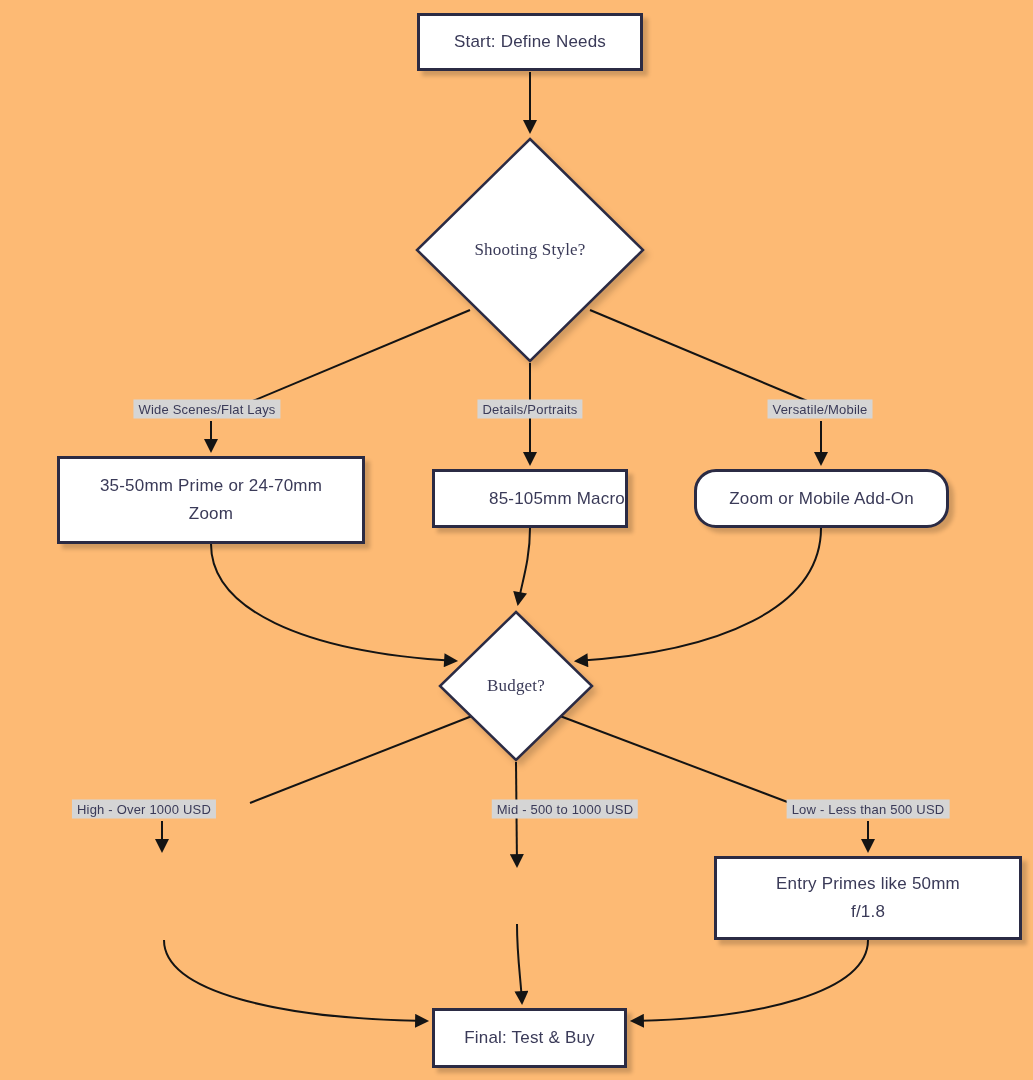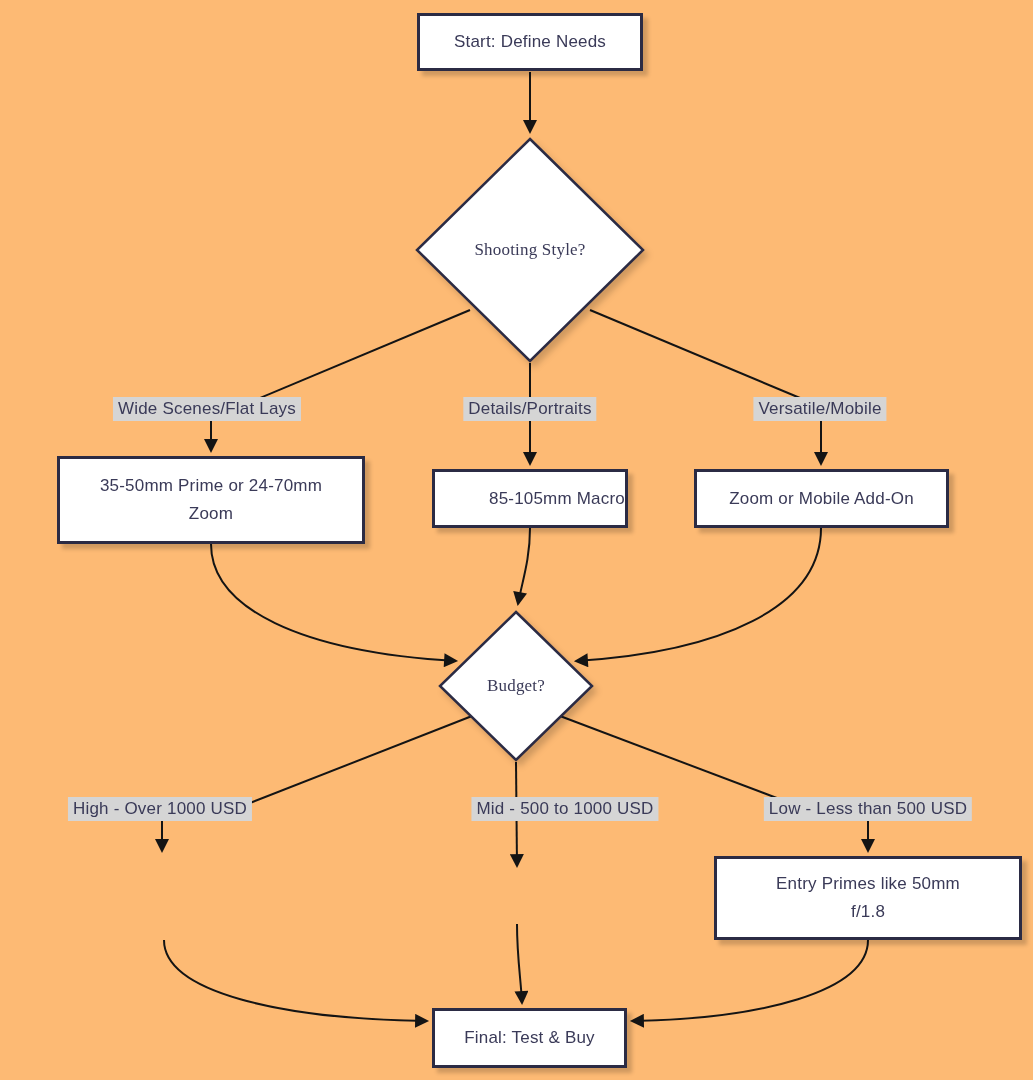--- a/index.html
+++ b/index.html
@@ -35,21 +35,21 @@
   .node-txt{display:inline-block;}
   .w250{max-width:250px;}
   .w215{max-width:215px;}
 
   .edge-label{
     position:absolute;
     z-index:3;
     transform:translate(-50%,-50%);
     background:#d5d5d5;
     color:#3a3a58;
-    font-size:17px;letter-spacing:.2px;
+    font-size:13px;letter-spacing:.2px;
     padding:2px 5px;
     white-space:nowrap;
   }
 </style>
 </head>
 <body>
 
 <div class="canvas">
 
   <svg class="edges" width="1033" height="1080" viewBox="0 0 1033 1080">
@@ -98,21 +98,21 @@
   </div>
 
   <div class="node rectnode" style="left:57px;top:456px;width:308px;height:88px;">
     <span class="node-txt w250">35-50mm Prime or 24-70mm Zoom</span>
   </div>
 
   <div class="node rectnode" style="left:432px;top:469px;width:196px;height:59px;justify-content:flex-end;">
     <span class="node-txt">85-105mm Macro</span>
   </div>
 
-  <div class="node rectnode" style="left:694px;top:469px;width:255px;height:59px;">
+  <div class="node rectnode" style="left:694px;top:469px;width:255px;height:59px;border-radius:22px;">
     <span class="node-txt">Zoom or Mobile Add-On</span>
   </div>
 
   <div class="node diamondnode" style="left:438px;top:610px;width:156px;height:152px;">
     <svg width="156" height="152" viewBox="0 0 156 152">
       <polygon points="78,2 154,76 78,150 2,76" fill="#ffffff" stroke="#2b2b44" stroke-width="2.5"></polygon>
     </svg>
     <span class="node-txt">Budget?</span>
   </div>
 
@@ -125,19 +125,19 @@
   <div class="node rectnode" style="left:432px;top:1008px;width:195px;height:60px;">
     <span class="node-txt">Final: Test &amp; Buy</span>
   </div>
 
   <div class="edge-label" style="left:207px;top:409px;">Wide Scenes/Flat Lays</div>
 
   <div class="edge-label" style="left:530px;top:409px;">Details/Portraits</div>
 
   <div class="edge-label" style="left:820px;top:409px;">Versatile/Mobile</div>
 
-  <div class="edge-label" style="left:160px;top:809px;">High - Over 1000 USD</div>
+  <div class="edge-label" style="left:144px;top:809px;">High - Over 1000 USD</div>
 
   <div class="edge-label" style="left:517px;top:809px;margin-left:48px;">Mid - 500 to 1000 USD</div>
 
   <div class="edge-label" style="left:868px;top:809px;">Low - Less than 500 USD</div>
 
 </div>
 
 </body></html>

